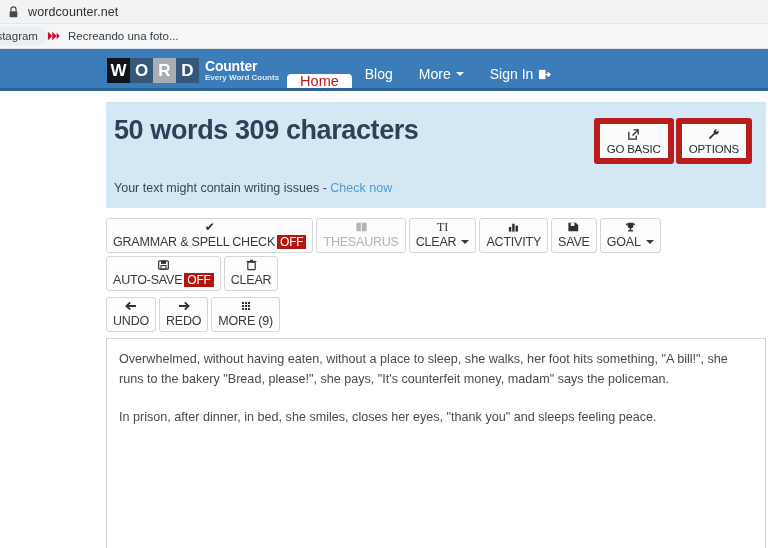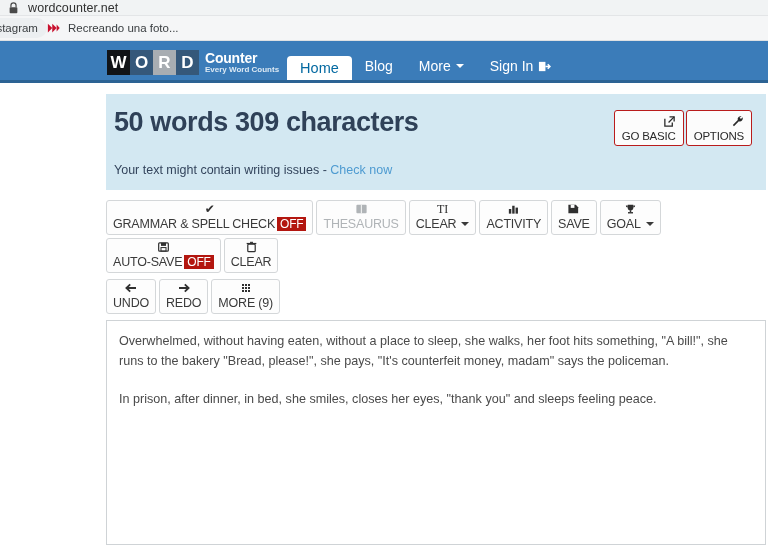--- a/index.html
+++ b/index.html
@@ -6,21 +6,21 @@
   html, body {
     width: 768px; height: 548px;
     font-family: "Liberation Sans", sans-serif;
     background: #ffffff;
     overflow: hidden;
   }
 
   
   #browser-chrome { width: 768px; background: #f1f3f4; }
   #address-bar {
-    height: 16px;
+    height: 24px;
     background: #f1f3f4;
     display: flex; align-items: center;
     padding-left: 8px;
     border-bottom: 1px solid #e3e5e7;
   }
   #lock-icon { width: 11px; height: 12px; margin-right: 9px; flex: none; }
   #url-text { font-size: 12.5px; color: #303030; letter-spacing: .1px; }
 
   #bookmarks-bar {
     height: 25px;
@@ -63,23 +63,23 @@
   #logo-tagline { color: #dce9f4; font-size: 8px; font-weight: bold; display: block; margin-top: 1px; }
 
   #nav-links { display: flex; align-items: flex-end; margin-left: 8px; height: 100%; }
   .nav-link {
     color: #ffffff; font-size: 14px;
     padding: 0 13px; height: 28px;
     display: flex; align-items: center;
     text-decoration: none;
   }
   .nav-link.active {
-    background: #ffffff; color: #0369a1;
+    background: #ffffff; color: #b91c1c;
     border-radius: 4px 4px 0 0;
-    height: 24px; font-size: 14.5px;
+    height: 14px; font-size: 14.5px;
   }
   .caret {
     display: inline-block; width: 0; height: 0; margin-left: 5px;
     border-left: 4px solid transparent; border-right: 4px solid transparent;
     border-top: 4px solid currentColor;
   }
   #signin-icon { width: 13px; height: 13px; margin-left: 5px; }
 
   
   #page { width: 768px; background: #fff; }
@@ -91,22 +91,22 @@
     padding: 14px 14px 13px 8px;
     position: relative;
   }
   #stats-row { display: flex; align-items: flex-start; justify-content: space-between; }
   #stats-count {
     font-size: 27px; font-weight: bold; color: #2f4158;
     letter-spacing: -.4px; line-height: 1.05;
   }
   #stats-buttons { display: flex; gap: 2px; margin-top: 2px; }
   .stat-btn {
-    background: #fcfcfc; border: 1px solid #b91c1c; border-radius: 3px;
-    padding: 4px 7px 3px; text-align: right; cursor: pointer;
+    background: #fcfcfc; border: 6px solid #b91c1c; border-radius: 3px;
+    padding: 4px 7px 3px; text-align: center; cursor: pointer;
     min-width: 62px;
   }
   .stat-btn .ico { display: block; height: 14px; line-height: 14px; }
   .stat-btn .lbl { display: block; font-size: 11.5px; color: #2a2a2a; letter-spacing: -.2px; margin-top: 1px; }
   #stats-issues { font-size: 12.5px; color: #33445c; margin-top: 17px; }
   #stats-issues a { color: #4e9bd1; text-decoration: none; }
 
   
   #toolbar { margin-top: 10px; display: flex; flex-wrap: wrap; gap: 3px; }
   .tool-btn {

